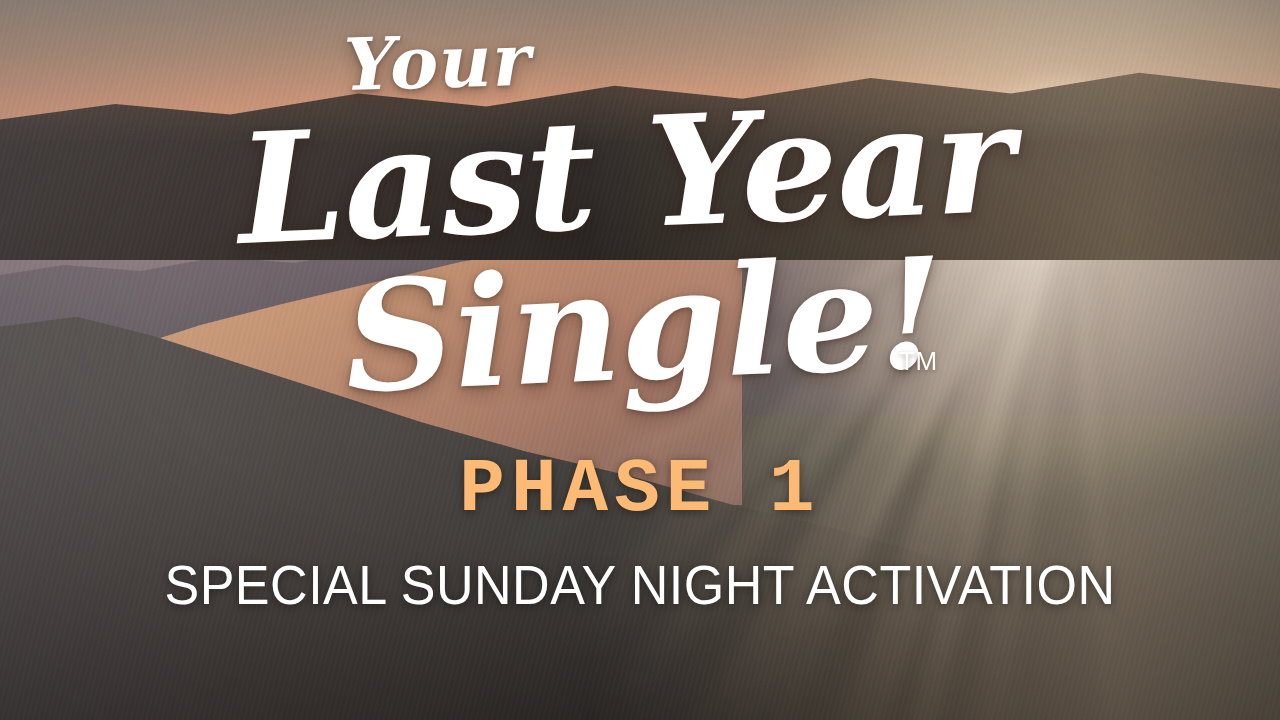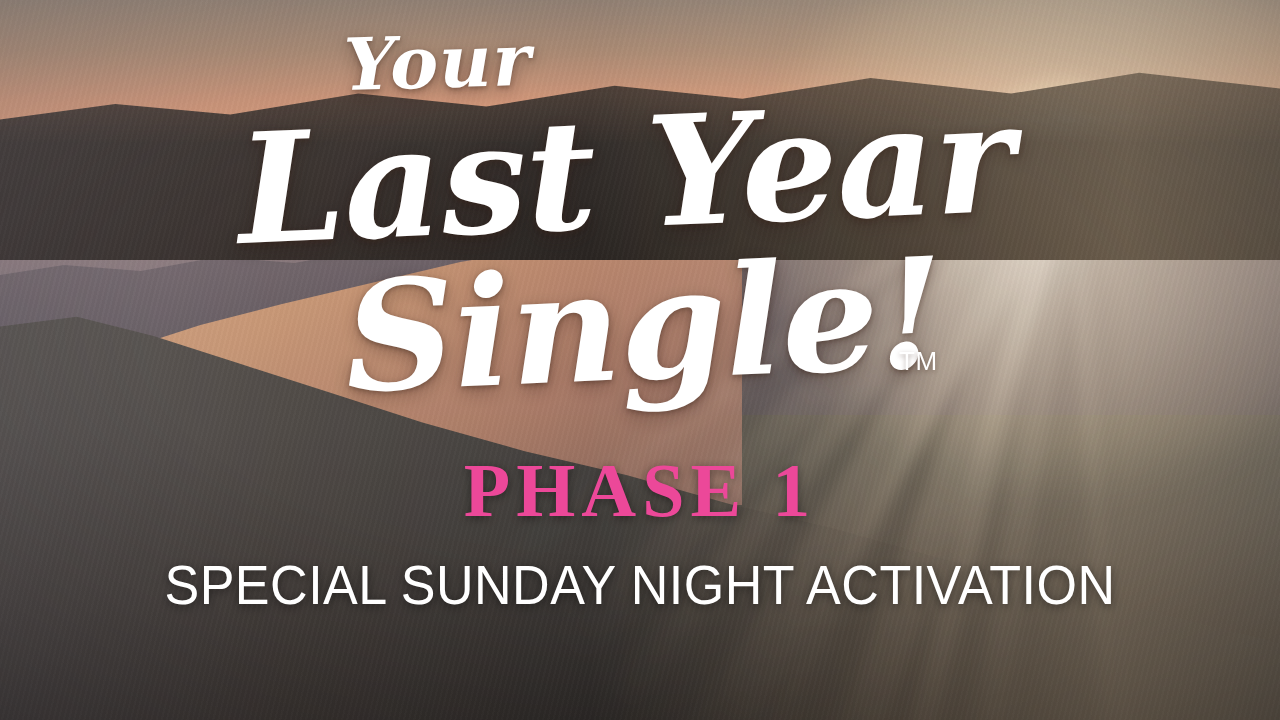--- a/index.html
+++ b/index.html
@@ -291,26 +291,26 @@
     text-shadow: 0 2px 5px rgba(60,35,25,0.40);
   }
 
   
   .phase {
     position: absolute;
     left: 0;
     right: 0;
     top: 452px;
     text-align: center;
-    font-family: Liberation Serif, serif;
+    font-family: Liberation Mono, monospace;
     font-weight: bold;
     font-size: 76px;
     letter-spacing: 6px;
     line-height: 1;
-    color: #ec4899;
+    color: #fdba74;
     text-shadow: 0 2px 10px rgba(0,0,0,0.45);
   }
 
   
   .subtitle {
     position: absolute;
     left: 0;
     right: 0;
     top: 557px;
     text-align: center;

